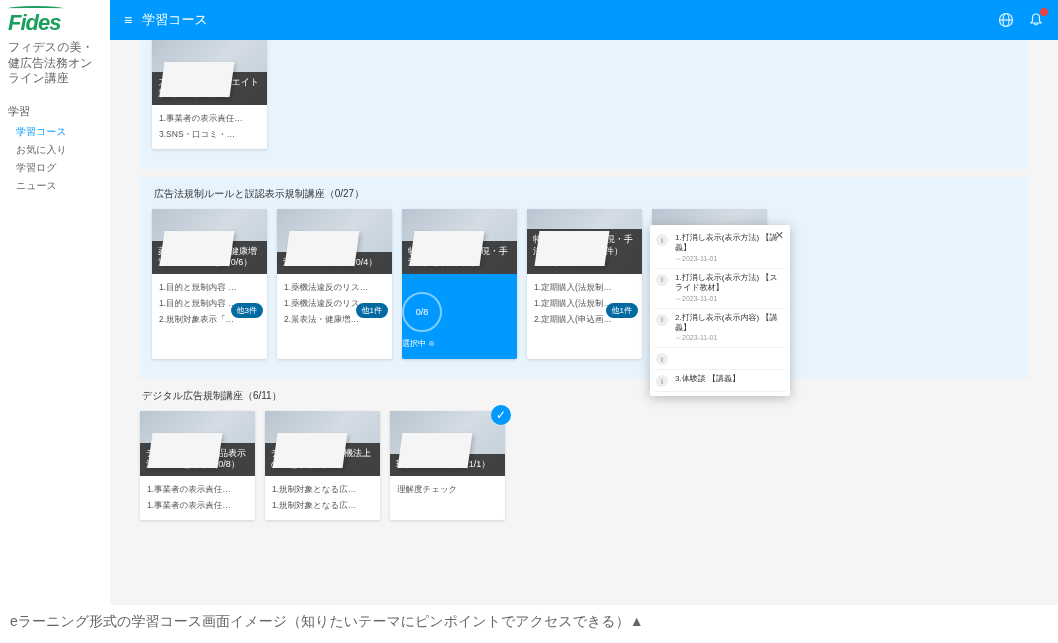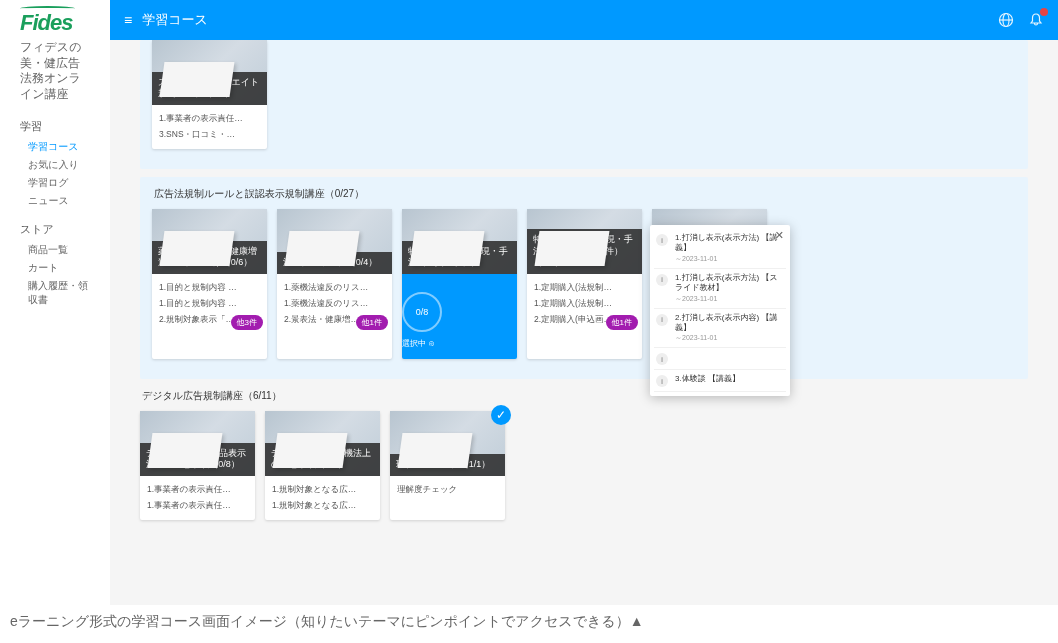--- a/index.html
+++ b/index.html
@@ -1,18 +1,18 @@
 <!DOCTYPE html>
 <html><head>
 <meta charset="utf-8">
 <style>
 *{box-sizing:border-box;margin:0;padding:0}
 body{font-family:"Hiragino Sans","Meiryo",sans-serif;background:#fff;font-size:11px;color:#333}
 .app{width:1058px;height:605px;display:flex;position:relative;overflow:hidden}
-.sidebar{width:110px;background:#fff;padding:10px 20px;flex-shrink:0}
+.sidebar{width:110px;background:#fff;padding:10px 8px;flex-shrink:0}
 .logo{color:#1a9f5c;font-size:22px;font-weight:bold;font-style:italic;letter-spacing:-1px;margin-bottom:4px;position:relative}
 .logo::before{content:"";position:absolute;top:-4px;left:0;width:55px;height:3px;border-top:2px solid #1a9f5c;border-radius:50%}
 .logo-sub{font-size:12px;color:#666;line-height:1.3;margin-bottom:17px}
 .nav-section{margin-bottom:12px}
 .nav-title{font-size:11px;color:#555;margin-bottom:4px;font-weight:500}
 .nav-item{font-size:10px;color:#666;padding:2px 0 2px 8px;cursor:pointer}
 .nav-item.active{color:#0099ff}
 .main{flex:1;background:#f5f5f5;display:flex;flex-direction:column;overflow:hidden}
 .header{height:40px;background:#0099ff;display:flex;align-items:center;padding:0 14px;color:#fff}
 .menu-icon{margin-right:10px;cursor:pointer;font-size:14px}
@@ -24,21 +24,21 @@
 .section{margin-bottom:8px}
 .section-inner{background:#e8f4fd;padding:10px 12px 20px;border-radius:2px}
 .section-title{font-size:10px;color:#333;margin-bottom:8px;padding-left:2px}
 .cards{display:flex;gap:10px;flex-wrap:wrap}
 .card{width:115px;background:#fff;border-radius:2px;overflow:visible;box-shadow:0 1px 3px rgba(0,0,0,.15);position:relative}
 .card-img{height:65px;background:linear-gradient(135deg,#b8c5d0 0%,#d4dce4 50%,#c0cdd8 100%);position:relative;overflow:hidden}
 .card-img::after{content:"";position:absolute;bottom:8px;left:10px;width:70px;height:35px;background:#f5f5f5;transform:skewX(-8deg);box-shadow:2px 2px 4px rgba(0,0,0,.2)}
 .card-title-overlay{position:absolute;bottom:0;left:0;right:0;background:rgba(40,40,40,.85);color:#fff;padding:5px 6px;font-size:9px;line-height:1.3}
 .card-body{padding:6px 7px;position:relative}
 .card-line{font-size:8.5px;color:#555;padding:2px 0;white-space:nowrap;overflow:hidden;text-overflow:ellipsis}
-.card-badge{position:absolute;bottom:4px;right:4px;background:#a21caf;color:#fff;font-size:8px;padding:2px 6px;border-radius:8px}
+.card-badge{position:absolute;bottom:16px;right:4px;background:#0369a1;color:#fff;font-size:8px;padding:2px 6px;border-radius:8px}
 .card.active{background:#0099ff}
 .card.active .card-body{text-align:left;padding:18px 0 10px}
 .progress-ring{width:40px;height:40px;border:2px solid rgba(255,255,255,.5);border-radius:50%;display:inline-flex;align-items:center;justify-content:center;color:#fff;font-size:9px}
 .active-label{color:#fff;font-size:8px;margin-top:6px}
 .check{position:absolute;top:-6px;right:-6px;width:20px;height:20px;background:#0099ff;border-radius:50%;display:flex;align-items:center;justify-content:center;color:#fff;font-size:12px;z-index:2}
 .popup{position:absolute;top:225px;left:650px;width:140px;background:#fff;box-shadow:0 2px 12px rgba(0,0,0,.25);border-radius:2px;padding:4px;z-index:10;max-height:175px;overflow-y:auto}
 .popup-close{position:absolute;top:4px;right:6px;cursor:pointer;font-size:11px;color:#666}
 .popup-item{display:flex;gap:7px;padding:4px 2px;border-bottom:1px solid #f0f0f0}
 .popup-num{width:12px;height:12px;background:#eee;border-radius:50%;display:flex;align-items:center;justify-content:center;font-size:7px;color:#666;flex-shrink:0;margin-top:1px}
 .popup-text{font-size:8px;line-height:1.3}
@@ -52,26 +52,20 @@
 <div class="app">
   <div class="sidebar">
     <div class="logo">Fides</div>
     <div class="logo-sub">フィデスの美・健広告法務オンライン講座</div>
     <div class="nav-section">
       <div class="nav-title">学習</div>
       <div class="nav-item active">学習コース</div>
       <div class="nav-item">お気に入り</div>
       <div class="nav-item">学習ログ</div>
       <div class="nav-item">ニュース</div>
-    </div>
-    <div class="nav-section">
-      <div class="nav-title">ストア</div>
-      <div class="nav-item">商品一覧</div>
-      <div class="nav-item">カート</div>
-      <div class="nav-item">購入履歴・領収書</div>
     </div>
   </div>
 
   <div class="main">
     <div class="header">
       <span class="menu-icon">≡</span>
       <span class="header-title">学習コース</span>
       <div class="header-right">
         <span class="header-icon">
           <svg width="16" height="16" viewBox="0 0 16 16">

